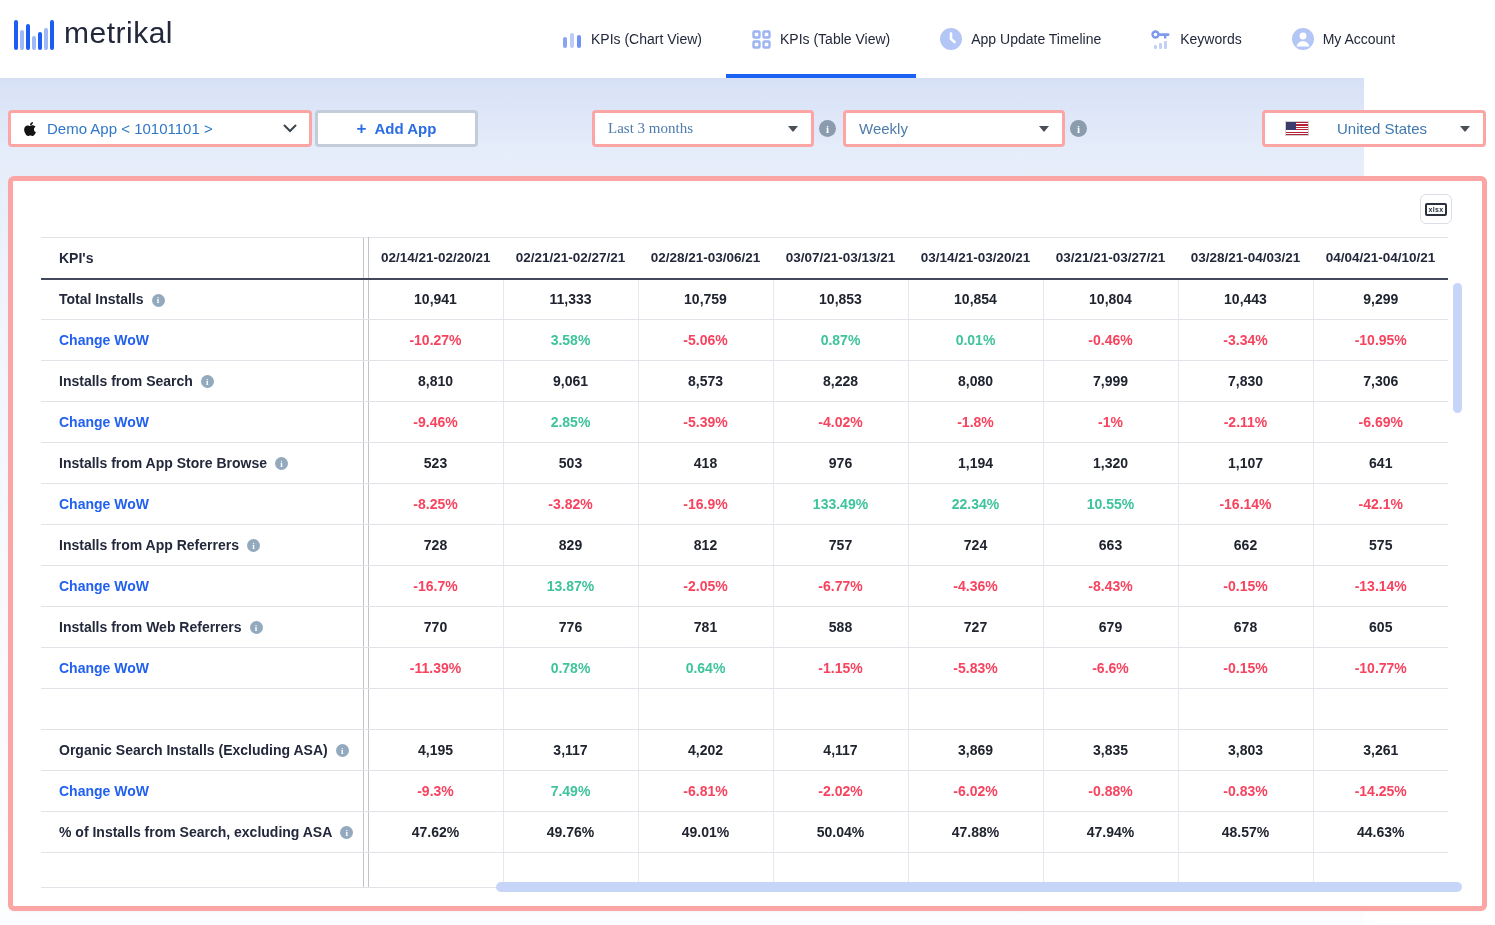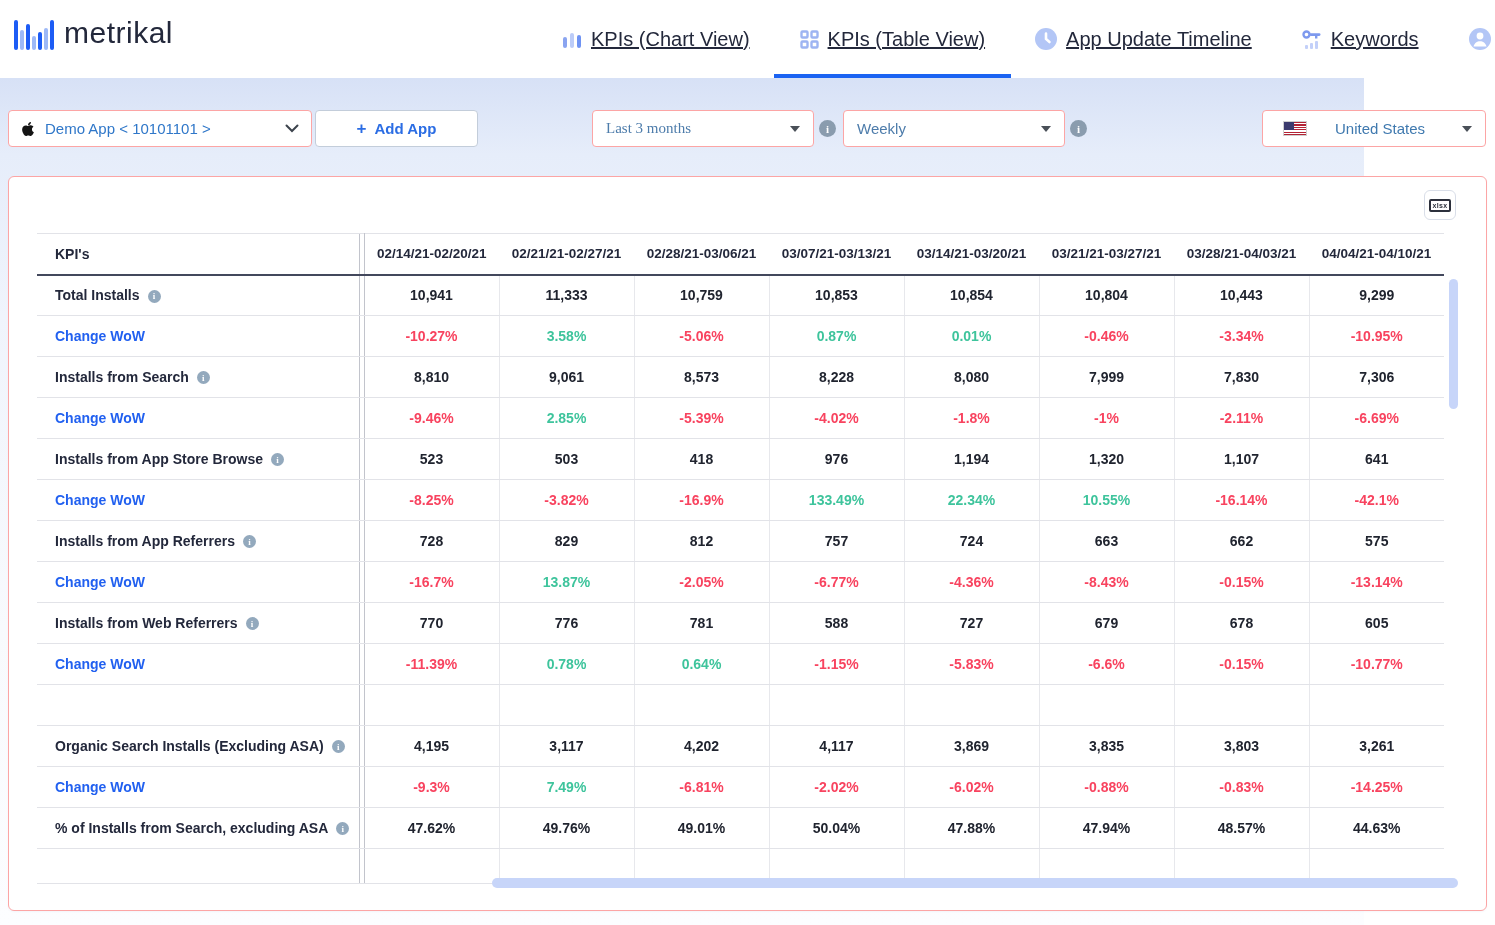--- a/index.html
+++ b/index.html
@@ -8,49 +8,49 @@
   .app { position:relative; width:1364px; height:925px; }
 
   
   .topbar { position:absolute; top:0; left:0; right:0; height:78px; background:#fff; z-index:5; }
   .brand { position:absolute; left:14px; top:16px; display:flex; align-items:center; gap:10px; }
   .brand-bars { display:flex; align-items:flex-end; gap:2px; height:34px; }
   .brand-bars i { display:block; width:4px; border-radius:2px; }
   .brand-name { font-size:30px; color:#23283b; letter-spacing:.5px; font-weight:400; }
   .nav { position:absolute; left:562px; top:0; height:78px; display:flex; align-items:center; gap:50px; }
   .nav-item { position:relative; height:78px; display:flex; align-items:center; gap:9px; cursor:pointer; }
-  .nav-item .lbl { font-size:20px; color:#23283b; white-space:nowrap;text-decoration:underline; }
+  .nav-item .lbl { font-size:14px; color:#23283b; white-space:nowrap; }
   .nav-item.active::after { content:""; position:absolute; left:-26px; right:-26px; bottom:0; height:4px; background:var(--accent); }
   .icn { display:inline-flex; align-items:flex-end; }
 
   
   .page-bg { position:absolute; top:78px; left:0; right:0; bottom:0;
     background:linear-gradient(180deg,#d7e1f6 0%,#e6edfa 9%,#f0f4fc 28%,#f8fafd 65%,#fcfdff 100%); }
 
   
-  .ctl { position:absolute; top:110px; height:37px; background:#fff; border:1px solid #fca5a5; border-radius:4px; display:flex; align-items:center; cursor:pointer; }
+  .ctl { position:absolute; top:110px; height:37px; background:#fff; border:3px solid #fca5a5; border-radius:4px; display:flex; align-items:center; cursor:pointer; }
   .ctl .txt { font-size:15px; color:#4d7cab; }
   .caret { width:0; height:0; border-left:5px solid transparent; border-right:5px solid transparent; border-top:6px solid #4a5058; margin-left:auto; margin-right:13px; }
   .app-select { left:8px; width:304px; padding-left:12px; }
   .app-select .txt { color:#2f77c9; margin-left:10px; }
   .app-select .chev { margin-left:auto; margin-right:12px; }
   .add-app { left:315px; width:163px; justify-content:center; gap:8px; border-color:#c3cdda; }
   .add-app .plus { color:#2b6de4; font-size:17px; font-weight:800; line-height:1; }
   .add-app .txt { color:#2b6de4; font-weight:700; font-size:15px; }
   .sel-range { left:592px; width:222px; padding-left:13px;font-family:Liberation Serif, serif; }
   .sel-gran  { left:843px; width:222px; padding-left:13px; }
   .sel-country { left:1262px; width:224px; padding-left:20px; }
   .sel-country .txt { margin-left:28px; color:#3f79af; }
   .info-badge { position:absolute; top:120px; width:17px; height:17px; border-radius:50%; background:#8a9cae; color:#fff; font-size:11px; font-weight:700; font-family:"Liberation Serif",serif; display:flex; align-items:center; justify-content:center; cursor:pointer; }
   .info-1 { left:819px; } .info-2 { left:1070px; }
   .flag { width:24px; height:15px; position:relative; overflow:hidden; border:1px solid #d0d0d0; background:repeating-linear-gradient(180deg,#b22234 0 1.2px,#fff 1.2px 2.4px); }
   .flag::before { content:""; position:absolute; left:0; top:0; width:10px; height:8px; background:#3c3b6e; }
 
   
-  .card { position:absolute; left:8px; top:176px; width:1479px; height:735px; background:#fff; border:1px solid #fca5a5; border-radius:6px; box-shadow:0 1px 2px rgba(40,60,120,.04); }
+  .card { position:absolute; left:8px; top:176px; width:1479px; height:735px; background:#fff; border:5px solid #fca5a5; border-radius:6px; box-shadow:0 1px 2px rgba(40,60,120,.04); }
   .export-btn { position:absolute; top:13px; right:30px; width:32px; height:30px; border:1px solid #d9dee8; border-radius:6px; background:#fff; display:flex; align-items:center; justify-content:center; cursor:pointer; }
   .xlsx-glyph { font-size:7px; font-weight:800; color:#2c303c; border:2px solid #2c303c; border-radius:2px; padding:1px 2px; letter-spacing:.3px; line-height:1; }
 
   
   table.kpi { position:absolute; left:28px; top:56px; border-collapse:collapse; table-layout:fixed; background:#fff; }
   table.kpi col.c-label { width:322px; }
   table.kpi col.c-sep { width:5px; }
   table.kpi col.c-data { width:135px; }
   table.kpi th, table.kpi td { height:41px; font-size:14px; border-bottom:1px solid #e2e3e8; }
   table.kpi thead th { border-top:1px solid #e2e3e8; border-bottom:2px solid #43485c; color:#23283b; font-weight:700; text-align:center; font-size:13.5px; }

